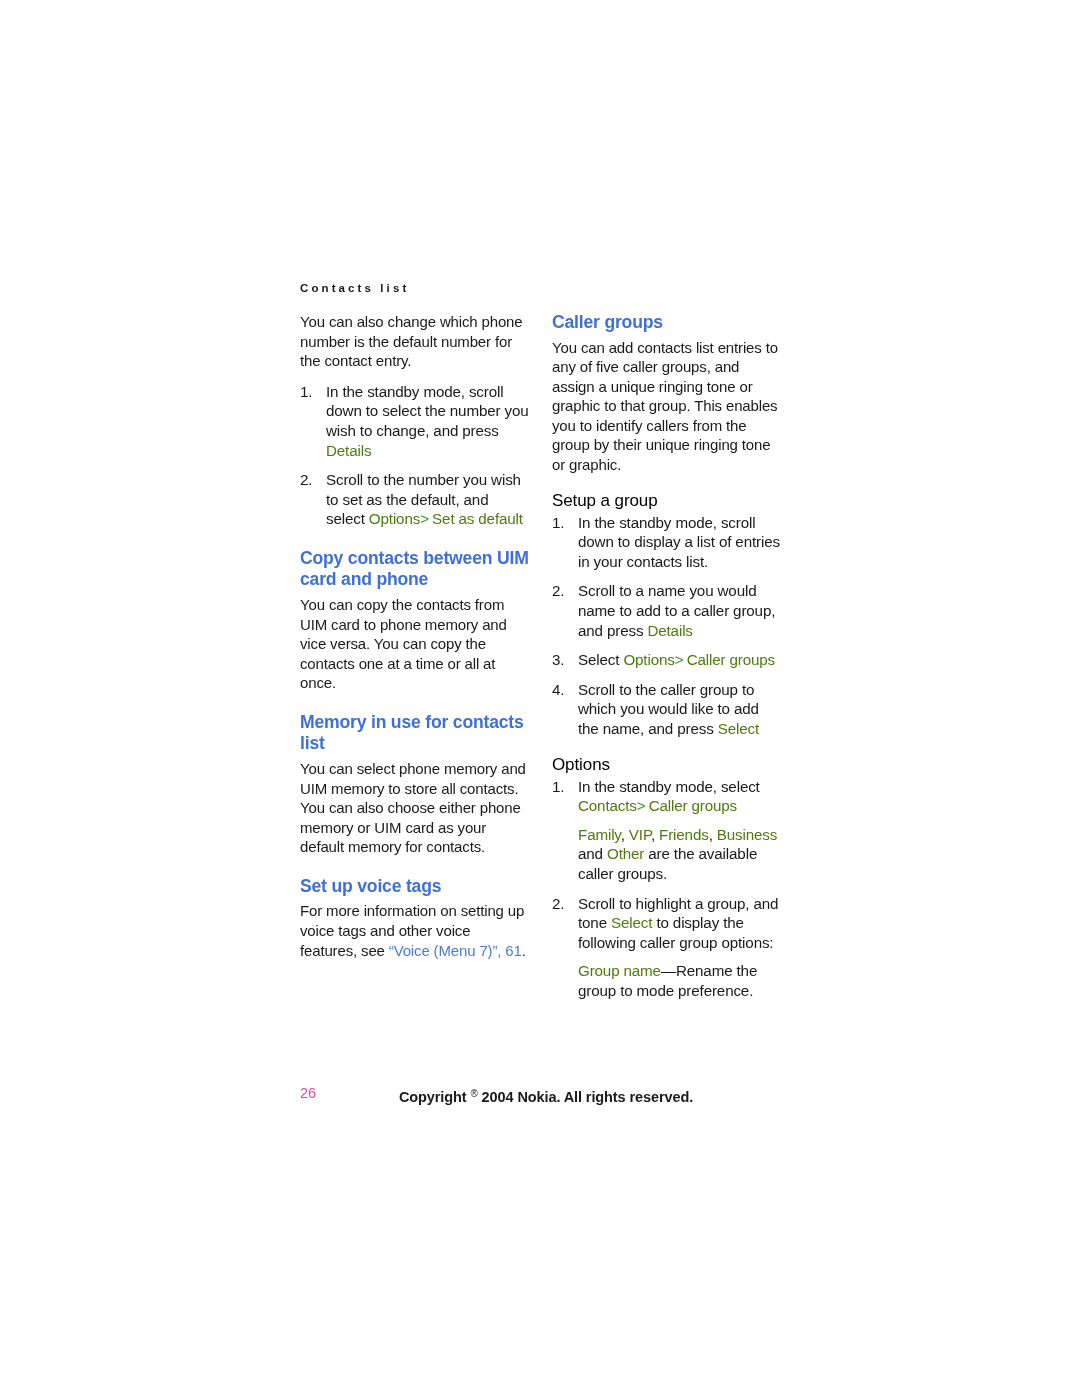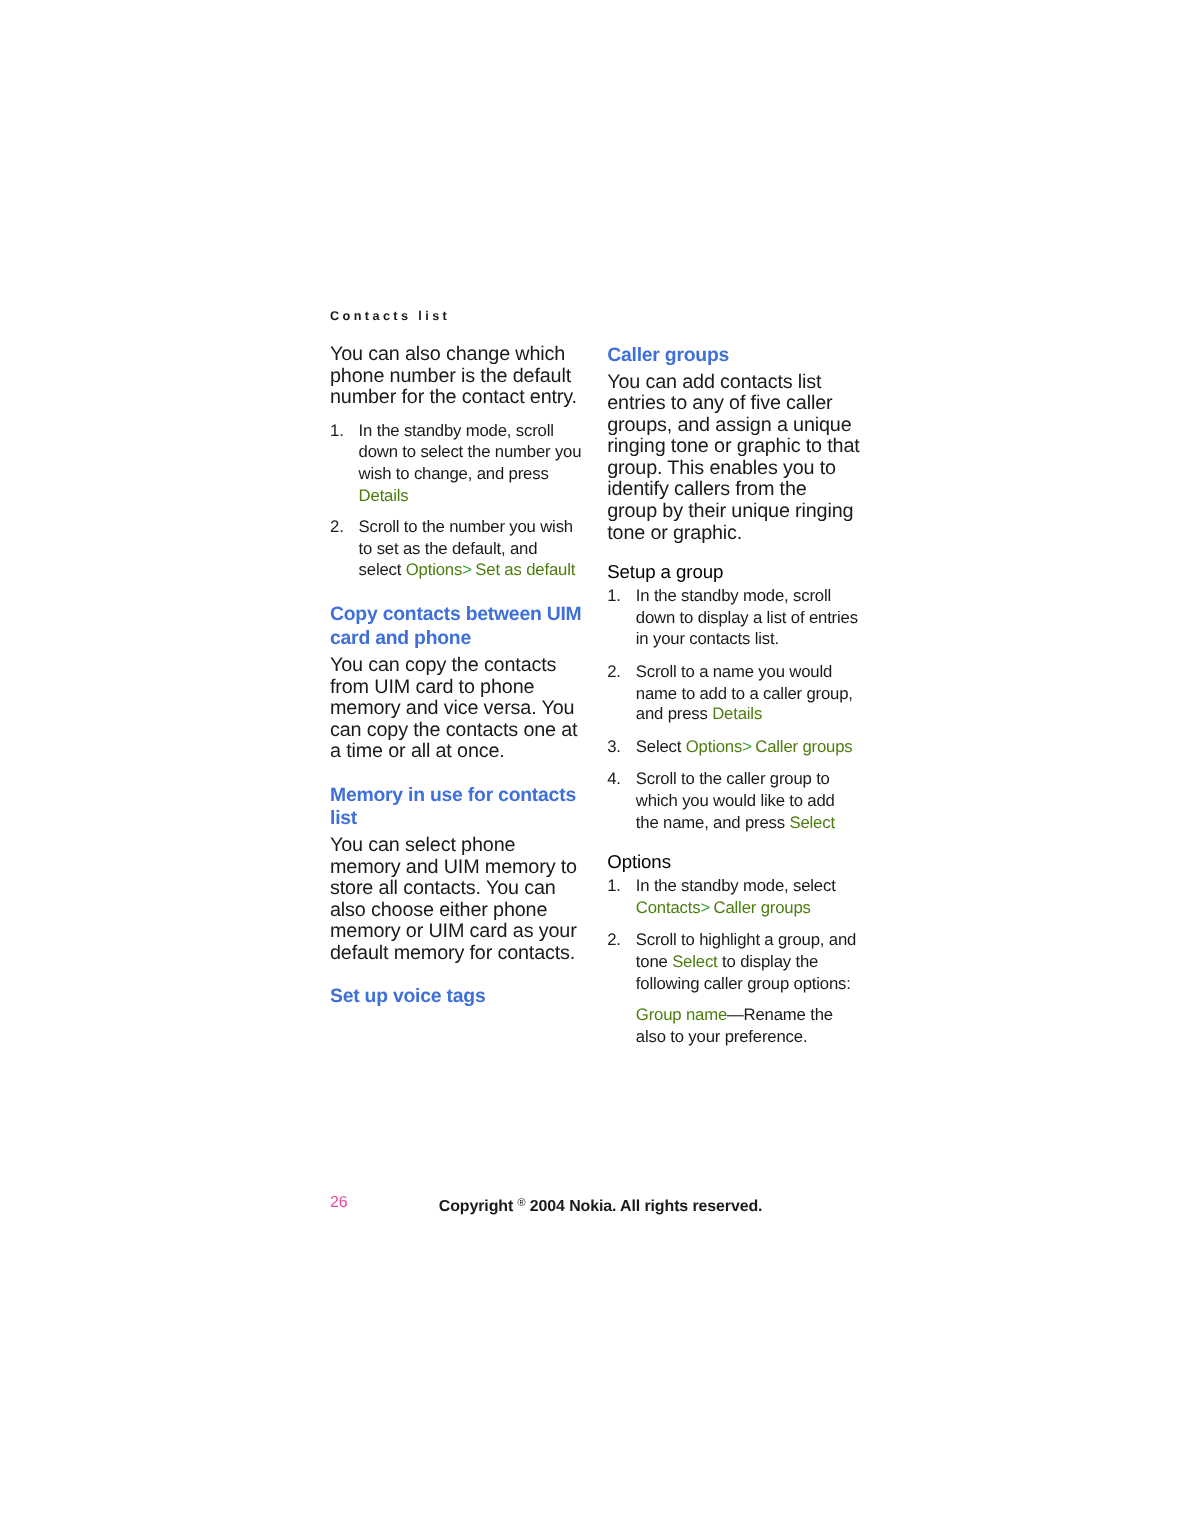--- a/index.html
+++ b/index.html
@@ -47,21 +47,21 @@
     position: absolute;
     top: 0;
     width: 231px;
   }
   .col-left  { left: 0px; }
   .col-right { left: 252px; }
 
   
   p.body {
     margin: 0 0 11px 0;
-    font-size: 18px;
+    font-size: 15px;
     line-height: 19.6px;
     color: #1a1a1a;
     letter-spacing: -0.15px;
   }
 
   h2.heading {
     margin: 19px 0 4px 0;
     font-size: 17.6px;
     line-height: 21.5px;
     font-weight: 700;
@@ -178,20 +178,21 @@
         </li>
       </ol>
 
       <h2 class="heading">Copy contacts between UIM card and phone</h2>
       <p class="body">You can copy the contacts from UIM card to phone memory and vice versa. You can copy the contacts one at a time or all at once.</p>
 
       <h2 class="heading">Memory in use for contacts list</h2>
       <p class="body">You can select phone memory and UIM memory to store all contacts. You can also choose either phone memory or UIM card as your default memory for contacts.</p>
 
       <h2 class="heading">Set up voice tags</h2>
+      <p class="body"><span>For more information on setting up voice tags and other voice features, see </span><span class="xref">“Voice (Menu 7)”, 61</span><span>.</span></p>
 
     </div>
 
     <div class="col col-right">
 
       <h2 class="heading first">Caller groups</h2>
       <p class="body">You can add contacts list entries to any of five caller groups, and assign a unique ringing tone or graphic to that group. This enables you to identify callers from the group by their unique ringing tone or graphic.</p>
 
       <h3 class="subheading">Setup a group</h3>
 
@@ -208,24 +209,25 @@
         <li>
           <span class="num">4.</span><span>Scroll to the caller group to which you would like to add the name, and press </span><span class="ui">Select</span>
         </li>
       </ol>
 
       <h3 class="subheading">Options</h3>
 
       <ol class="steps">
         <li>
           <span class="num">1.</span><span>In the standby mode, select </span><span class="ui">Contacts</span><span class="sep">&gt;</span><span class="ui"> Caller groups</span>
+          <span class="substep"><span class="ui">Family</span>, <span class="ui">VIP</span>, <span class="ui">Friends</span>, <span class="ui">Business</span><span> and </span><span class="ui">Other</span><span> are the available caller groups.</span></span>
         </li>
         <li>
           <span class="num">2.</span><span>Scroll to highlight a group, and tone </span><span class="ui">Select</span><span> to display the following caller group options:</span>
-          <span class="substep"><span class="ui">Group name</span><span>—Rename the also to your preference.</span></span>
+          <span class="substep"><span class="ui">Group name</span><span>—Rename the group to mode preference.</span></span>
         </li>
       </ol>
 
     </div>
   </div>
 
   <div class="footer">
     <div class="folio">26</div>
     <div class="copyright"><span>Copyright </span><span class="reg">®</span><span> 2004 Nokia. All rights reserved.</span></div>
   </div>

